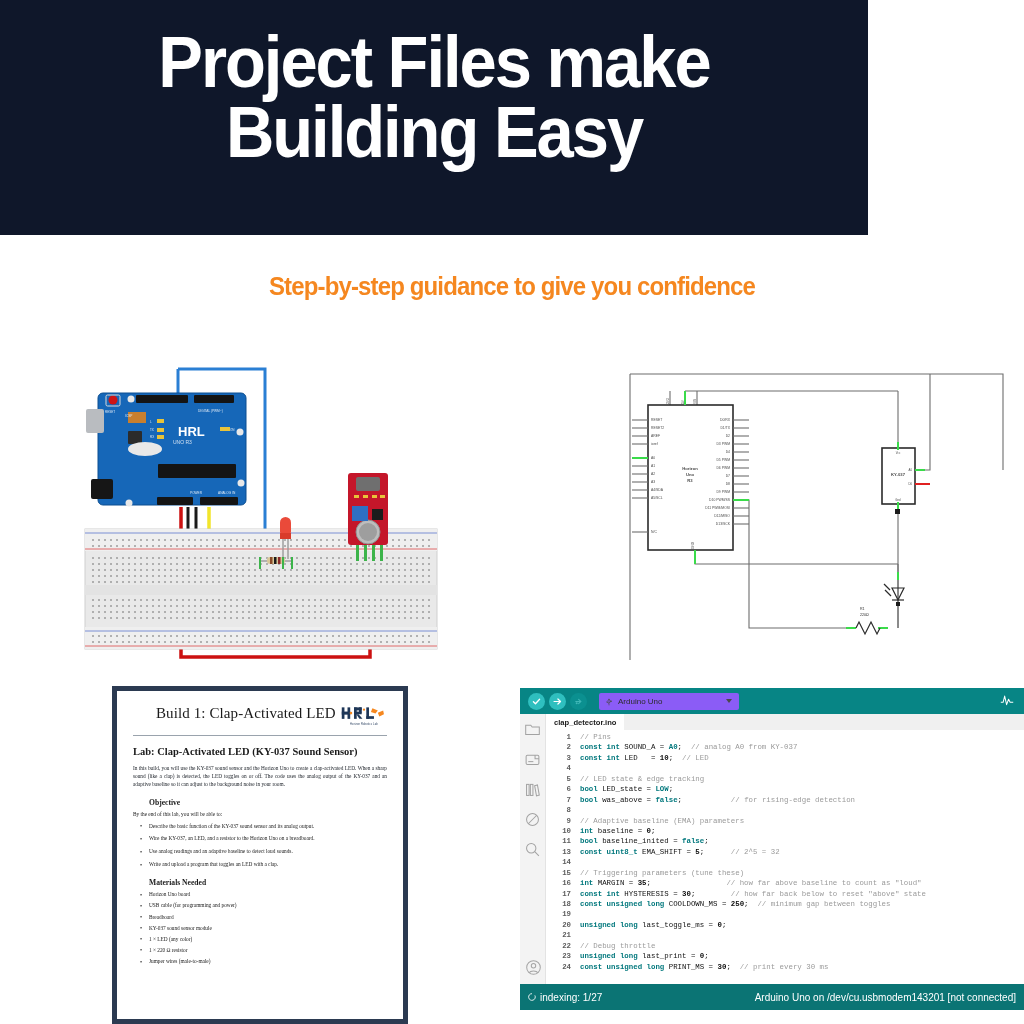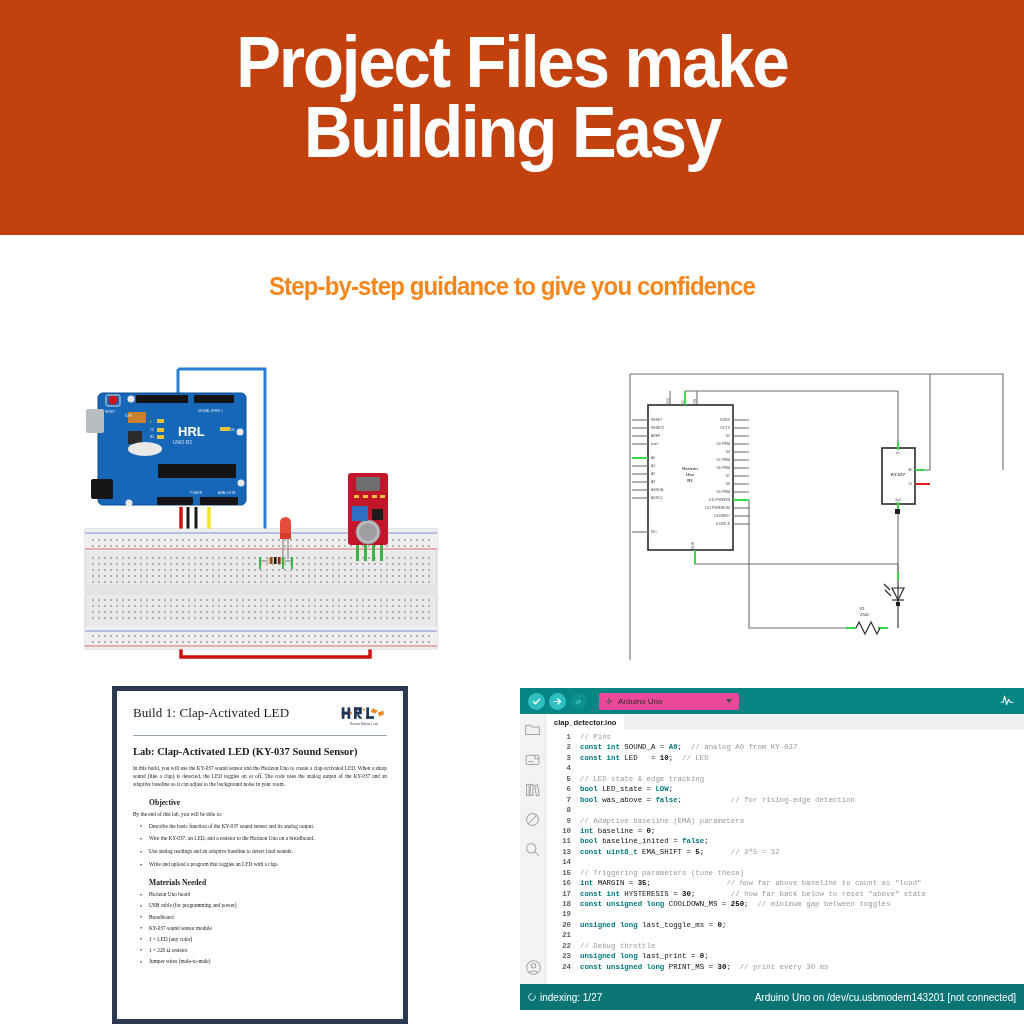--- a/index.html
+++ b/index.html
@@ -6,22 +6,22 @@
   html, body { width: 1024px; height: 1024px; }
   body {
     font-family: "Liberation Sans", sans-serif;
     background: #ffffff;
     position: relative;
     overflow: hidden;
   }
 
   
   #hero {
-    position: absolute; left: 0; top: 0; width: 1024px; height: 235px;
-    background: #c2410c;
+    position: absolute; left: 0; top: 0; width: 868px; height: 235px;
+    background: #0f172a;
   }
   #hero-title {
     color: #ffffff;
     font-family: "Liberation Sans", sans-serif;
     font-weight: bold;
     font-size: 72px;
     line-height: 0.97;
     letter-spacing: -2.2px;
     text-align: center;
     width: 100%;
@@ -50,21 +50,21 @@
 
   
   #doc-panel {
     position: absolute; left: 112px; top: 686px; width: 296px; height: 338px;
     border: 5px solid #2b3a51;
     background: #ffffff;
     overflow: hidden;
   }
   #doc-inner { padding: 14px 16px 0 16px; color: #1a1a1a; font-family: "Liberation Serif", serif; }
   .doc-head-row { display: flex; align-items: flex-start; justify-content: space-between; }
-  #doc-build-title { font-size: 13px; letter-spacing: 0.1px; }
+  #doc-build-title { font-size: 15px; letter-spacing: 0.1px; margin-left: 23px; }
   #doc-rule { border-bottom: 1px solid #9aa3ad; margin: 9px 0 10px 0; }
   #doc-lab-title { font-size: 10.5px; font-weight: bold; margin-bottom: 7px; }
   #doc-intro { font-size: 5.3px; line-height: 1.55; text-align: justify; color:#20252c; }
   .doc-h3 { font-size: 7.6px; font-weight: bold; margin: 9px 0 4px 16px; }
   .doc-line { font-size: 5.3px; line-height: 1.5; }
   .doc-ul { list-style: none; margin: 4px 0 0 0; padding: 0; }
   .doc-ul li { font-size: 5.3px; line-height: 1.5; padding-left: 16px; position: relative; margin-bottom: 5px; }
   .doc-ul li::before { content: "•"; position: absolute; left: 7px; top: -0.5px; font-size: 6px; }
   .doc-ul.tight li { margin-bottom: 3.2px; }
 
@@ -86,21 +86,21 @@
   }
   .tb-circle {
     width: 17px; height: 17px; border-radius: 50%;
     display: flex; align-items: center; justify-content: center;
     margin-right: 4px; flex: 0 0 auto;
   }
   .tb-circle.on { background: #2fbfbf; }
   .tb-circle.off { background: #0b9090; }
   .tb-circle svg { display: block; }
   #board-select {
-    margin-left: 8px; width: 140px; height: 17px; background: #ec4899;
+    margin-left: 8px; width: 140px; height: 17px; background: #8b5cf6;
     border-radius: 2px; display: flex; align-items: center; padding: 0 6px;
     font-size: 8px; color: #2b2b2b; position: relative;
   }
   #board-select .usb-ico { margin-right: 5px; display:flex; }
   #board-select .caret {
     position: absolute; right: 7px; width: 0; height: 0;
     border-left: 3.5px solid transparent; border-right: 3.5px solid transparent;
     border-top: 4px solid #4a4a4a;
   }
   #serial-plotter-icon { position: absolute; right: 10px; top: 5px; }

